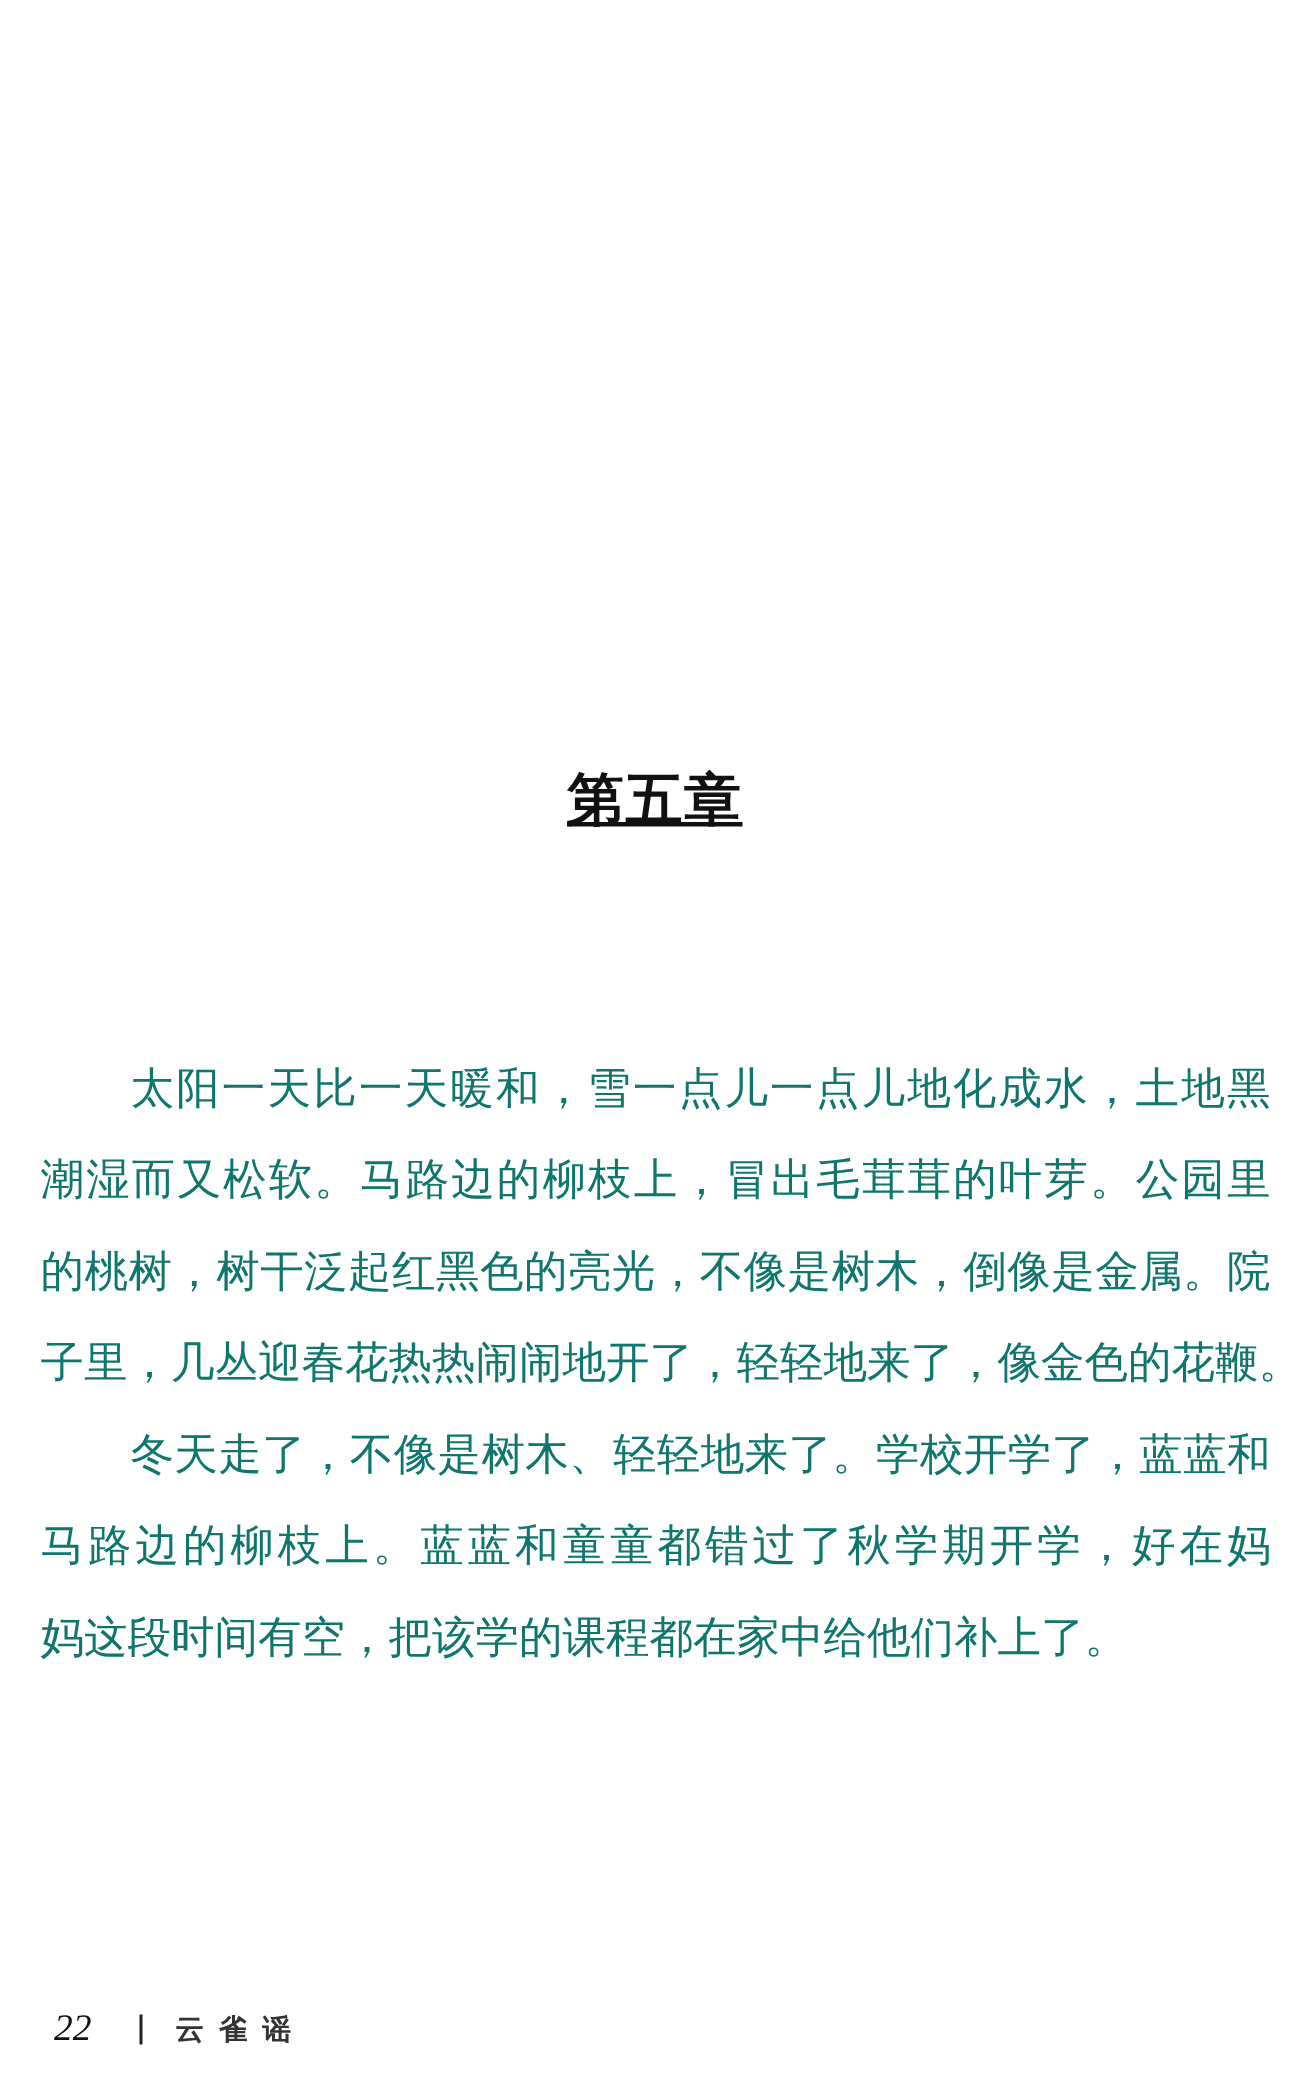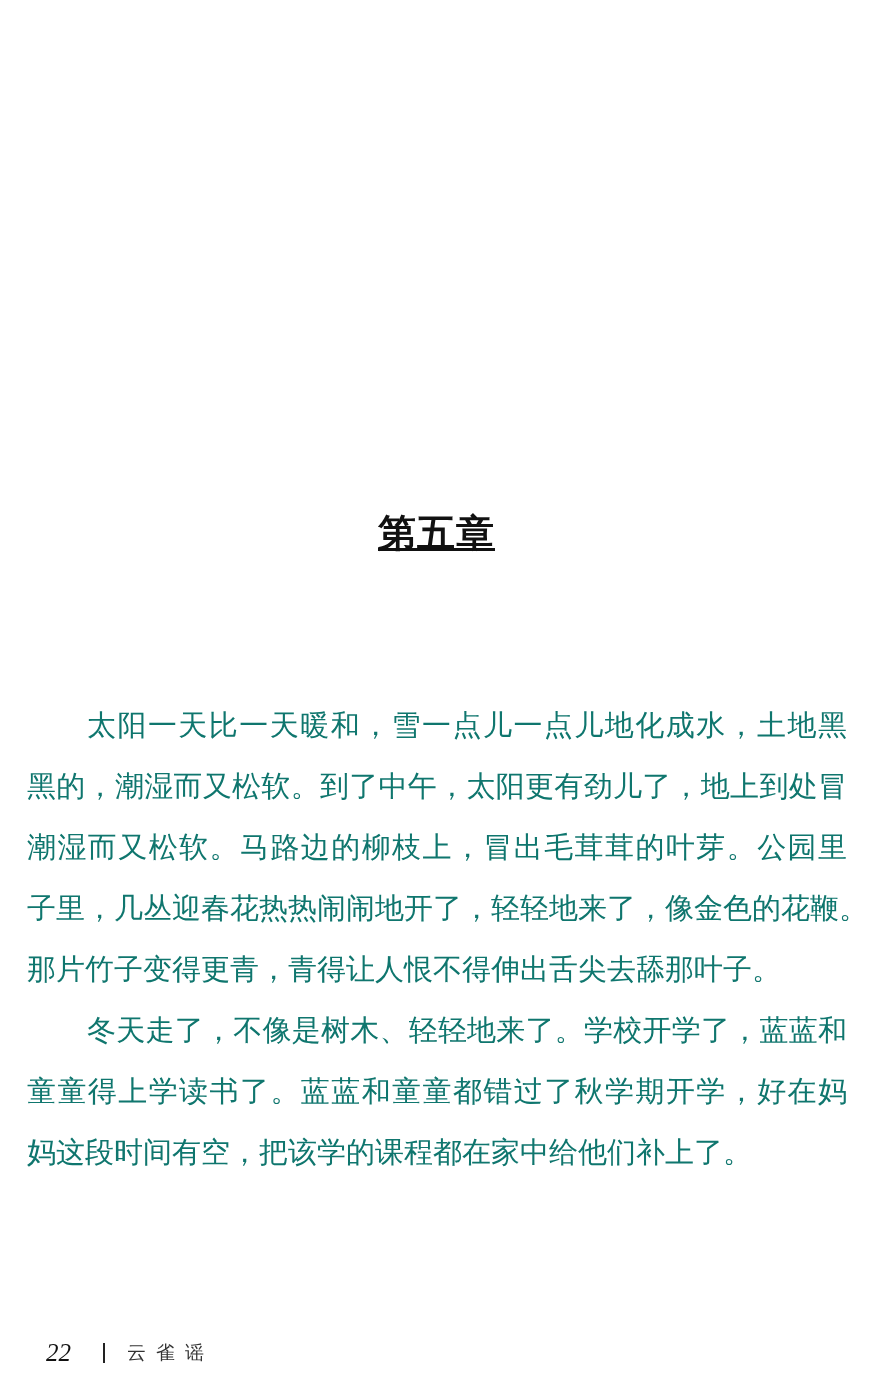--- a/index.html
+++ b/index.html
@@ -57,55 +57,54 @@
       top: 1336px;
       height: 34px;
       display: flex;
       align-items: center;
     }
     .page-number {
       font-family: "Liberation Serif", "DejaVu Serif", serif;
       font-style: italic;
       font-size: 25px;
       color: #111111;
-      margin-left: 10px;
     }
     .footer-divider {
       display: inline-block;
       width: 2px;
       height: 20px;
       background: #222222;
       margin-left: 32px;
       margin-right: 22px;
     }
     .book-title {
       font-family: "DejaVu Sans", "Liberation Sans", sans-serif;
       font-size: 19px;
       letter-spacing: 10px;
       color: #333333;
+      font-weight: bold;
     }
   </style>
 </head>
 <body>
 
 <div>
 
   <h1 class="chapter-title">第五章</h1>
 
   <div class="body-text">
     <div>
       <span class="text-line indent">太阳一天比一天暖和，雪一点儿一点儿地化成水，土地黑</span>
-      <span class="text-line">黑的，潮湿而又松软。到了中午，太阳更有劲儿了，地上到处冒</span>
       <span class="text-line">潮湿而又松软。马路边的柳枝上，冒出毛茸茸的叶芽。公园里</span>
+      <span class="text-line">的桃树，树干泛起红黑色的亮光，不像是树木，倒像是金属。院</span>
       <span class="text-line">子里，几丛迎春花热热闹闹地开了，轻轻地来了，像金色的花鞭。</span>
-      <span class="text-line last">那片竹子变得更青，青得让人恨不得伸出舌尖去舔那叶子。</span>
     </div>
     <div>
       <span class="text-line indent">冬天走了，不像是树木、轻轻地来了。学校开学了，蓝蓝和</span>
-      <span class="text-line">童童得上学读书了。蓝蓝和童童都错过了秋学期开学，好在妈</span>
+      <span class="text-line">马路边的柳枝上。蓝蓝和童童都错过了秋学期开学，好在妈</span>
       <span class="text-line last">妈这段时间有空，把该学的课程都在家中给他们补上了。</span>
     </div>
   </div>
 
   <div class="footer">
     <span class="page-number">22</span>
     <span class="footer-divider"></span>
     <span class="book-title">云雀谣</span>
   </div>
 

